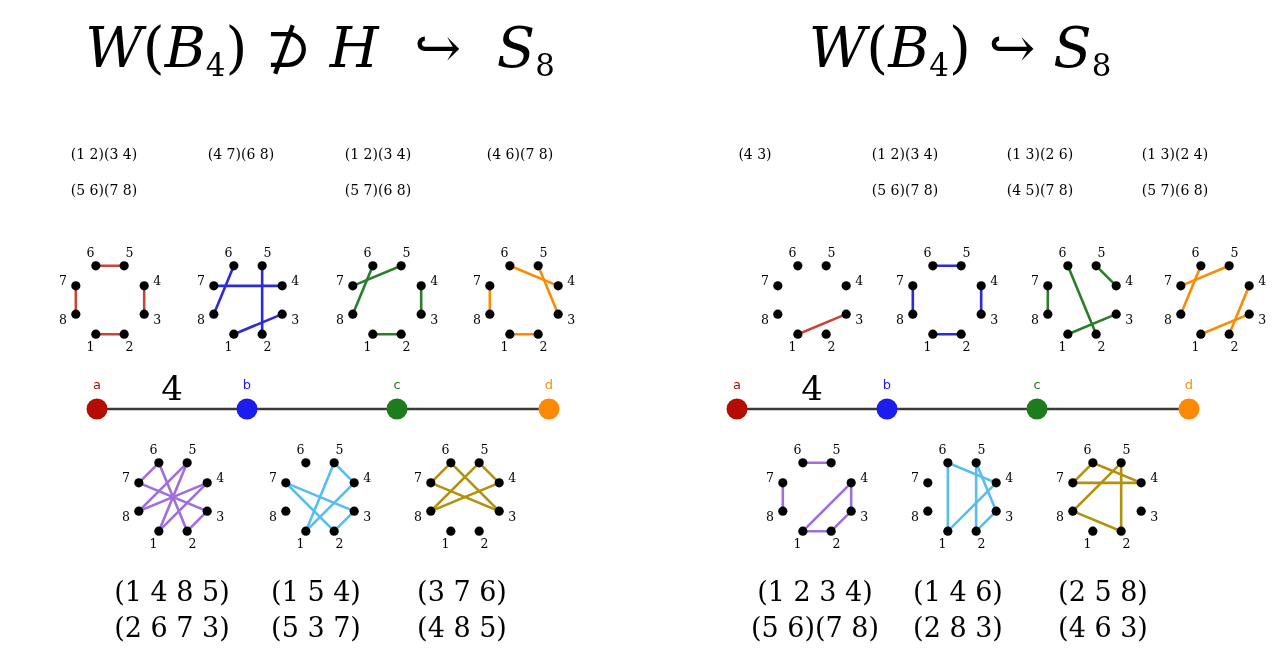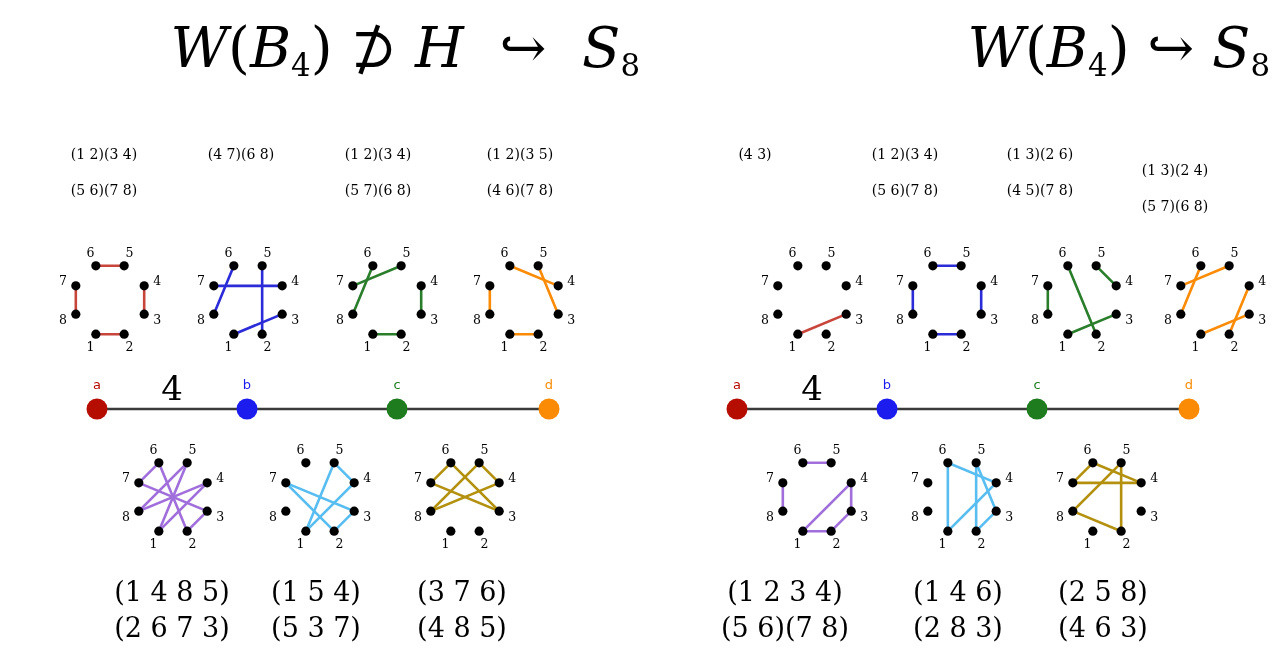--- a/index.html
+++ b/index.html
@@ -1,19 +1,19 @@
 <!DOCTYPE html>
 <html><head>
 <meta charset="utf-8">
 <style>
   html,body{margin:0;padding:0}
   body{width:1277px;height:670px;position:relative;background:#ffffff;overflow:hidden;
        font-family:"DejaVu Serif",serif;color:#000}
   .abs{position:absolute}
-  .title{font-size:56px;line-height:80px;white-space:nowrap;text-align:right}
+  .title{font-size:56px;line-height:80px;white-space:nowrap;text-align:center}
   .t-it{font-style:italic}
   .t-up{font-style:normal}
   .t-sub{font-style:normal;font-size:55%;vertical-align:-0.30em}
   .perm{width:170px;text-align:center;font-size:14px}
   .perm .perm-line{height:36px;line-height:36px}
   .perm.bottom{font-size:27px}
   .graph{width:124px;height:116px}
 </style>
 </head>
 <body>
@@ -25,21 +25,20 @@
     <div class="perm-line">(5 6)(7 8)</div>
   </div>
 <div class="perm abs" style="left:156px;top:136px">
     <div class="perm-line">(4 7)(6 8)</div>
   </div>
 <div class="perm abs" style="left:293px;top:136px">
     <div class="perm-line">(1 2)(3 4)</div>
     <div class="perm-line">(5 7)(6 8)</div>
   </div>
 <div class="perm abs" style="left:435px;top:136px">
-    <div class="perm-line">(1 2)(3 5)</div>
     <div class="perm-line">(4 6)(7 8)</div>
   </div>
 
 <div class="graph abs" style="left:48px;top:242px"><svg width="124" height="116">
       <line x1="47.84071300249169" y1="92.1835427029176" x2="76.15928699750833" y2="92.1835427029176" stroke="#c8453c" stroke-width="2.6" stroke-linecap="round"></line>
       <line x1="96.1835427029176" y1="72.15928699750832" x2="96.1835427029176" y2="43.84071300249168" stroke="#c8453c" stroke-width="2.6" stroke-linecap="round"></line>
       <line x1="76.15928699750833" y1="23.816457297082394" x2="47.84071300249168" y2="23.816457297082394" stroke="#c8453c" stroke-width="2.6" stroke-linecap="round"></line>
       <line x1="27.816457297082394" y1="43.840713002491675" x2="27.81645729708238" y2="72.1592869975083" stroke="#c8453c" stroke-width="2.6" stroke-linecap="round"></line>
       <circle cx="47.84071300249169" cy="92.1835427029176" r="4.6" fill="#000"></circle>
       <text x="42.48314494938043" y="109.31785615807563" text-anchor="middle" font-size="12.5" font-family="&quot;DejaVu Serif&quot;,serif" fill="#000">1</text>
@@ -232,21 +231,21 @@
     <div class="perm-line">(4 3)</div>
   </div>
 <div class="perm abs" style="left:820px;top:136px">
     <div class="perm-line">(1 2)(3 4)</div>
     <div class="perm-line">(5 6)(7 8)</div>
   </div>
 <div class="perm abs" style="left:955px;top:136px">
     <div class="perm-line">(1 3)(2 6)</div>
     <div class="perm-line">(4 5)(7 8)</div>
   </div>
-<div class="perm abs" style="left:1090px;top:152px">
+<div class="perm abs" style="left:1090px;top:136px">
     <div class="perm-line">(1 3)(2 4)</div>
     <div class="perm-line">(5 7)(6 8)</div>
   </div>
 
 <div class="graph abs" style="left:750px;top:242px"><svg width="124" height="116">
       <line x1="47.84071300249169" y1="92.1835427029176" x2="96.1835427029176" y2="72.15928699750832" stroke="#c8453c" stroke-width="2.6" stroke-linecap="round"></line>
       <circle cx="47.84071300249169" cy="92.1835427029176" r="4.6" fill="#000"></circle>
       <text x="42.48314494938043" y="109.31785615807563" text-anchor="middle" font-size="12.5" font-family="&quot;DejaVu Serif&quot;,serif" fill="#000">1</text>
       <circle cx="76.15928699750833" cy="92.1835427029176" r="4.6" fill="#000"></circle>
       <text x="81.5168550506196" y="109.31785615807563" text-anchor="middle" font-size="12.5" font-family="&quot;DejaVu Serif&quot;,serif" fill="#000">2</text>
@@ -409,21 +408,21 @@
       <circle cx="76.15928699750833" cy="23.816457297082394" r="4.6" fill="#000"></circle>
       <text x="81.51685505061958" y="15.082143841924374" text-anchor="middle" font-size="12.5" font-family="&quot;DejaVu Serif&quot;,serif" fill="#000">5</text>
       <circle cx="47.84071300249168" cy="23.816457297082394" r="4.6" fill="#000"></circle>
       <text x="42.483144949380424" y="15.082143841924374" text-anchor="middle" font-size="12.5" font-family="&quot;DejaVu Serif&quot;,serif" fill="#000">6</text>
       <circle cx="27.816457297082394" cy="43.840713002491675" r="4.6" fill="#000"></circle>
       <text x="14.882143841924375" y="42.68314494938042" text-anchor="middle" font-size="12.5" font-family="&quot;DejaVu Serif&quot;,serif" fill="#000">7</text>
       <circle cx="27.81645729708238" cy="72.1592869975083" r="4.6" fill="#000"></circle>
       <text x="14.882143841924368" y="81.71685505061956" text-anchor="middle" font-size="12.5" font-family="&quot;DejaVu Serif&quot;,serif" fill="#000">8</text>
     </svg></div>
 
-<div class="perm bottom abs" style="left:700px;top:574px">
+<div class="perm bottom abs" style="left:730px;top:574px">
     <div class="perm-line">(1 2 3 4)</div>
     <div class="perm-line">(5 6)(7 8)</div>
   </div>
 <div class="perm bottom abs" style="left:873px;top:574px">
     <div class="perm-line">(1 4 6)</div>
     <div class="perm-line">(2 8 3)</div>
   </div>
 <div class="perm bottom abs" style="left:1018px;top:574px">
     <div class="perm-line">(2 5 8)</div>
     <div class="perm-line">(4 6 3)</div>

